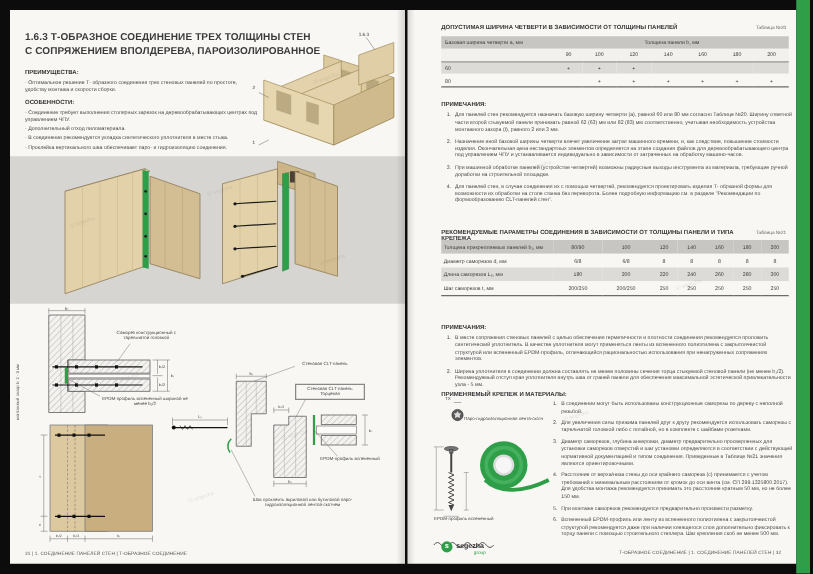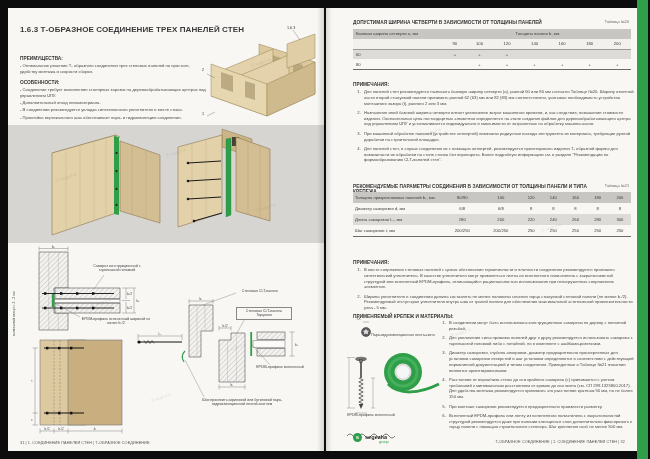--- a/index.html
+++ b/index.html
@@ -45,21 +45,22 @@
   svg{display:block;}
   svg text{font-family:"Liberation Sans",sans-serif;fill:#444;}
 </style>
 </head>
 <body>
 
 <div class="stage">
 
   <div class="page page-left">
 
-    <div class="abs title" style="left:12px;top:17px;width:250px;">1.6.3 Т-ОБРАЗНОЕ СОЕДИНЕНИЕ ТРЕХ ПАНЕЛЕЙ СТЕН</div>
+    <div class="abs title" style="left:12px;top:17px;width:250px;">1.6.3 Т-ОБРАЗНОЕ СОЕДИНЕНИЕ ТРЕХ ТОЛЩИНЫ СТЕН</div>
+    <div class="abs title" style="left:12px;top:28px;width:250px;">С СОПРЯЖЕНИЕМ ВПОЛДЕРЕВА, ПАРОИЗОЛИРОВАННОЕ</div>
 
     <div class="abs h6" style="left:12px;top:48px;">ПРЕИМУЩЕСТВА:</div>
     <div class="abs blist" style="left:12px;top:55px;width:186px;">
         <div>- Оптимальное решение Т- образного соединения трех стеновых панелей по простоте, удобству монтажа и скорости сборки.</div>
       </div>
 
     <div class="abs h6" style="left:12px;top:72px;">ОСОБЕННОСТИ:</div>
     <div class="abs blist" style="left:12px;top:79px;width:190px;">
         <div>- Соединение требует выполнения столярных зарезок на деревообрабатывающих центрах под управлением ЧПУ.</div>
         <div>- Дополнительный отход пиломатериала.</div>

